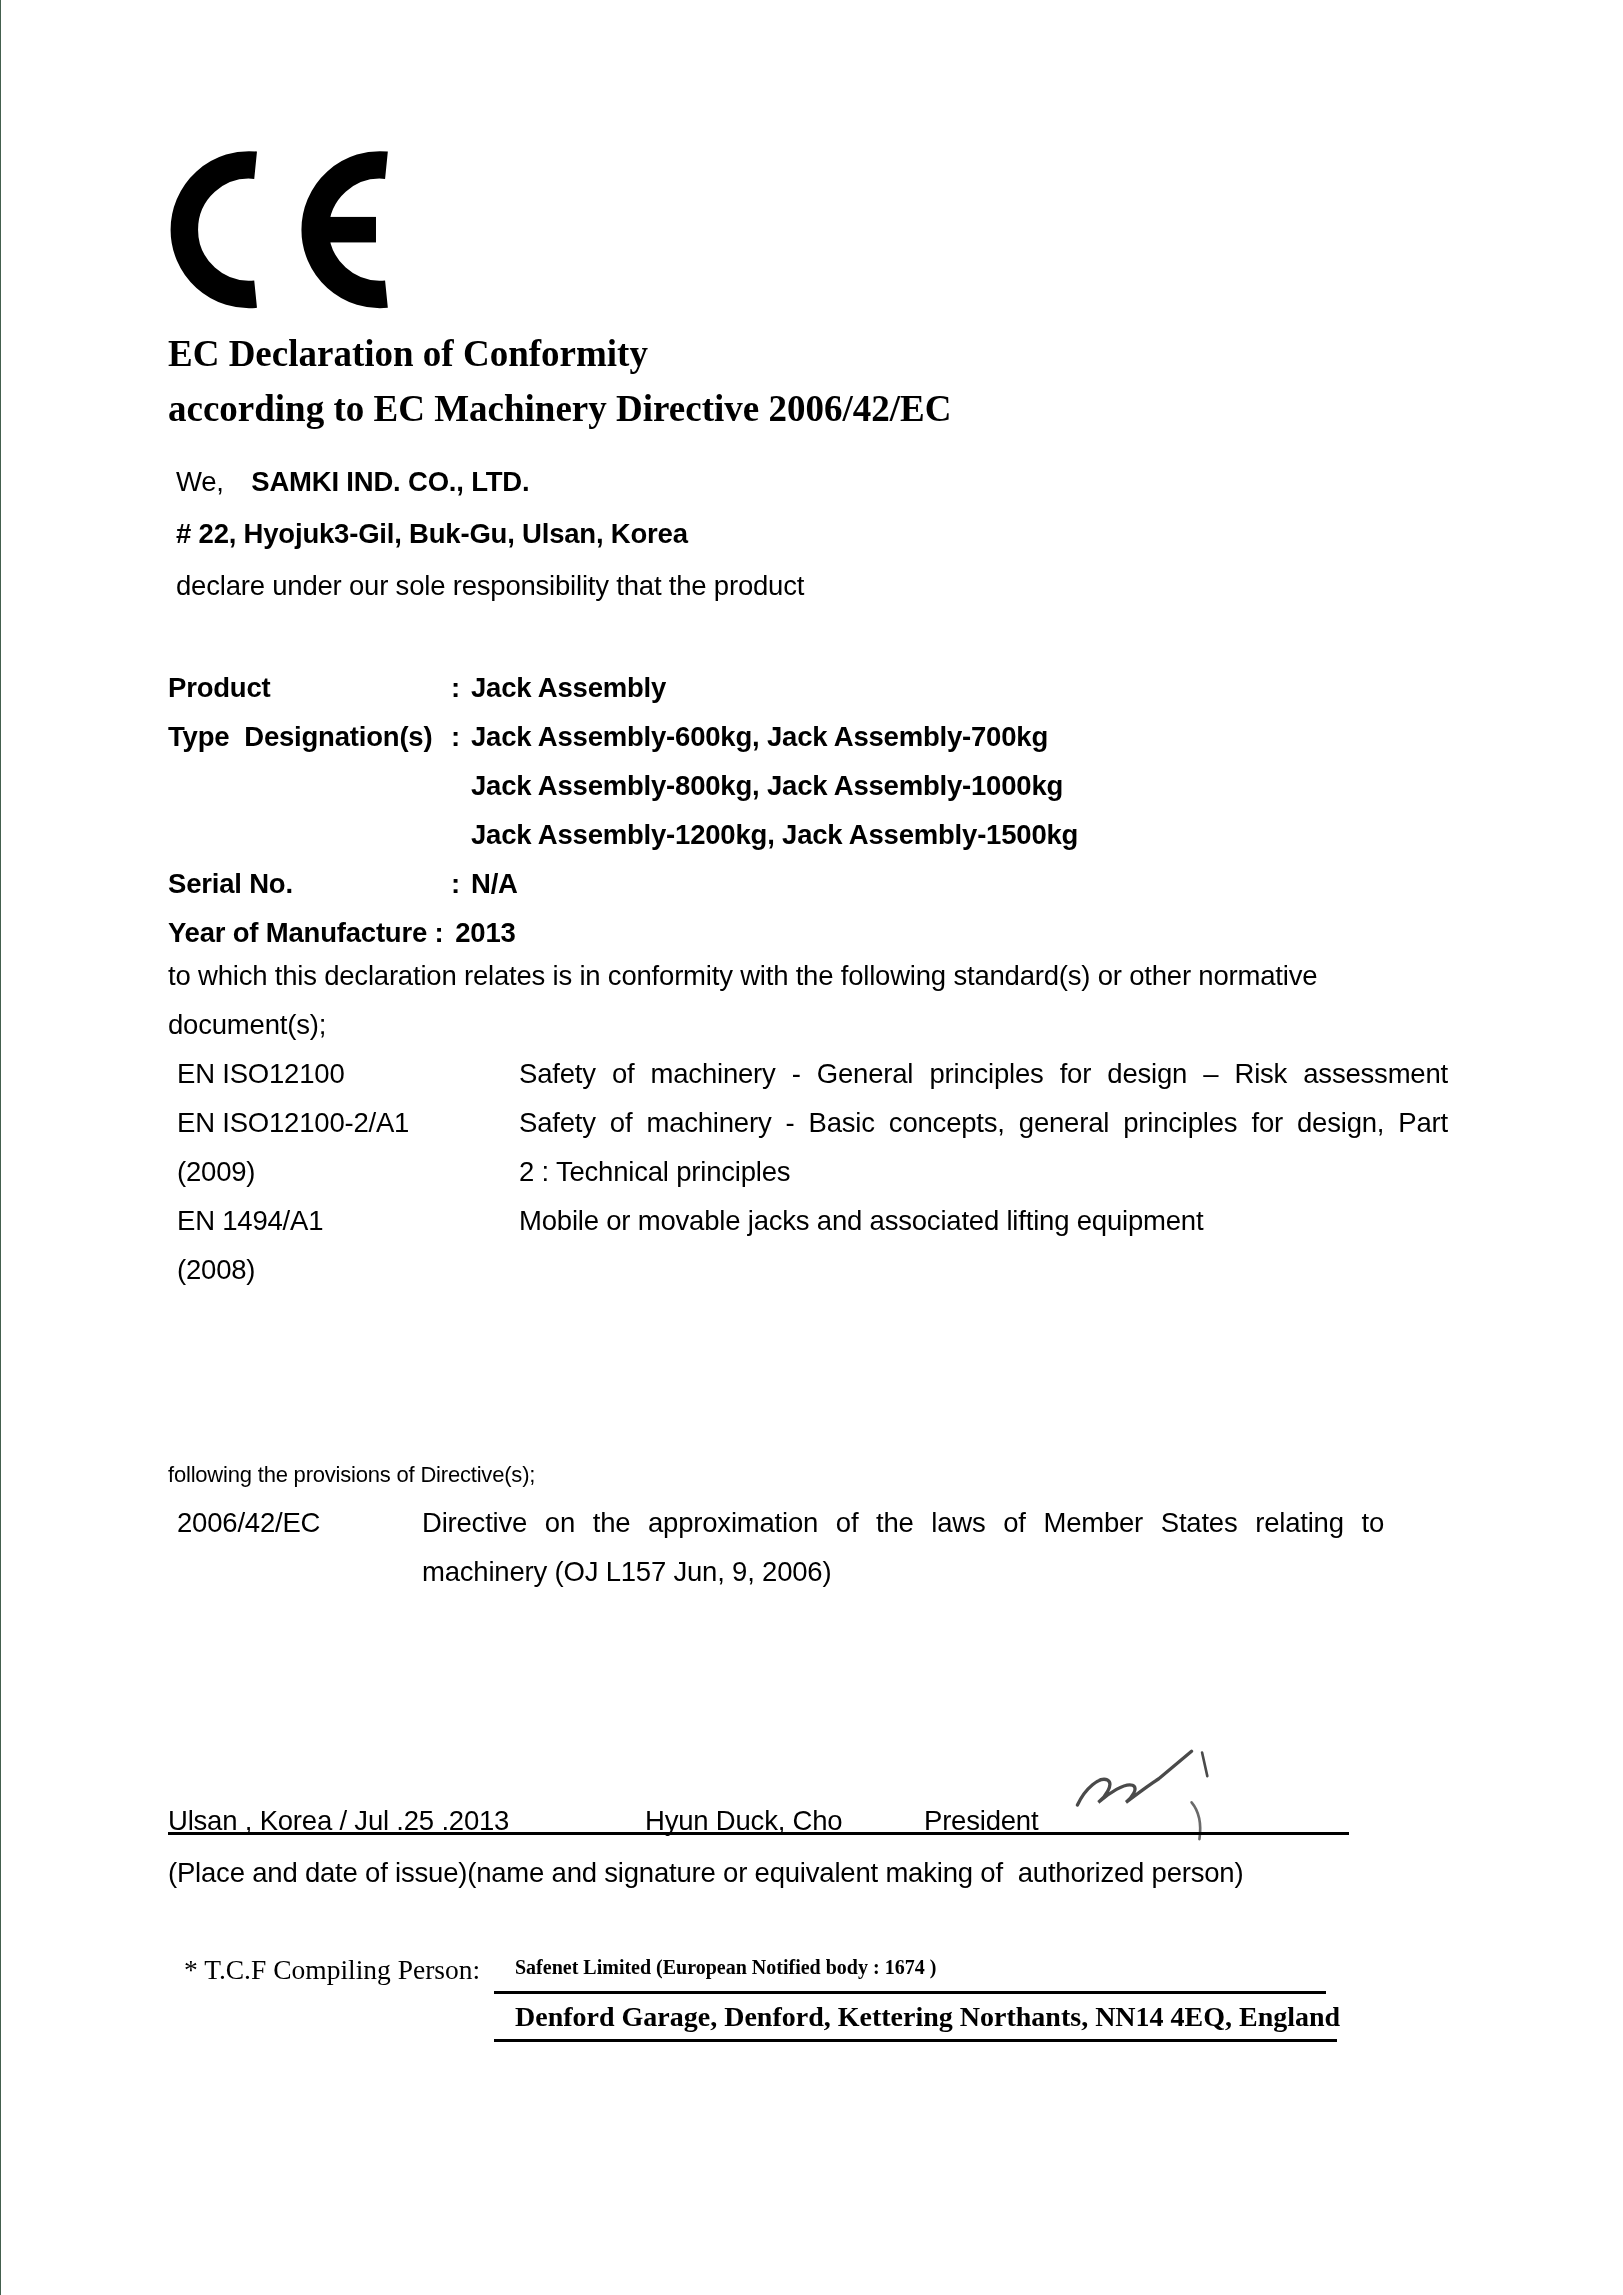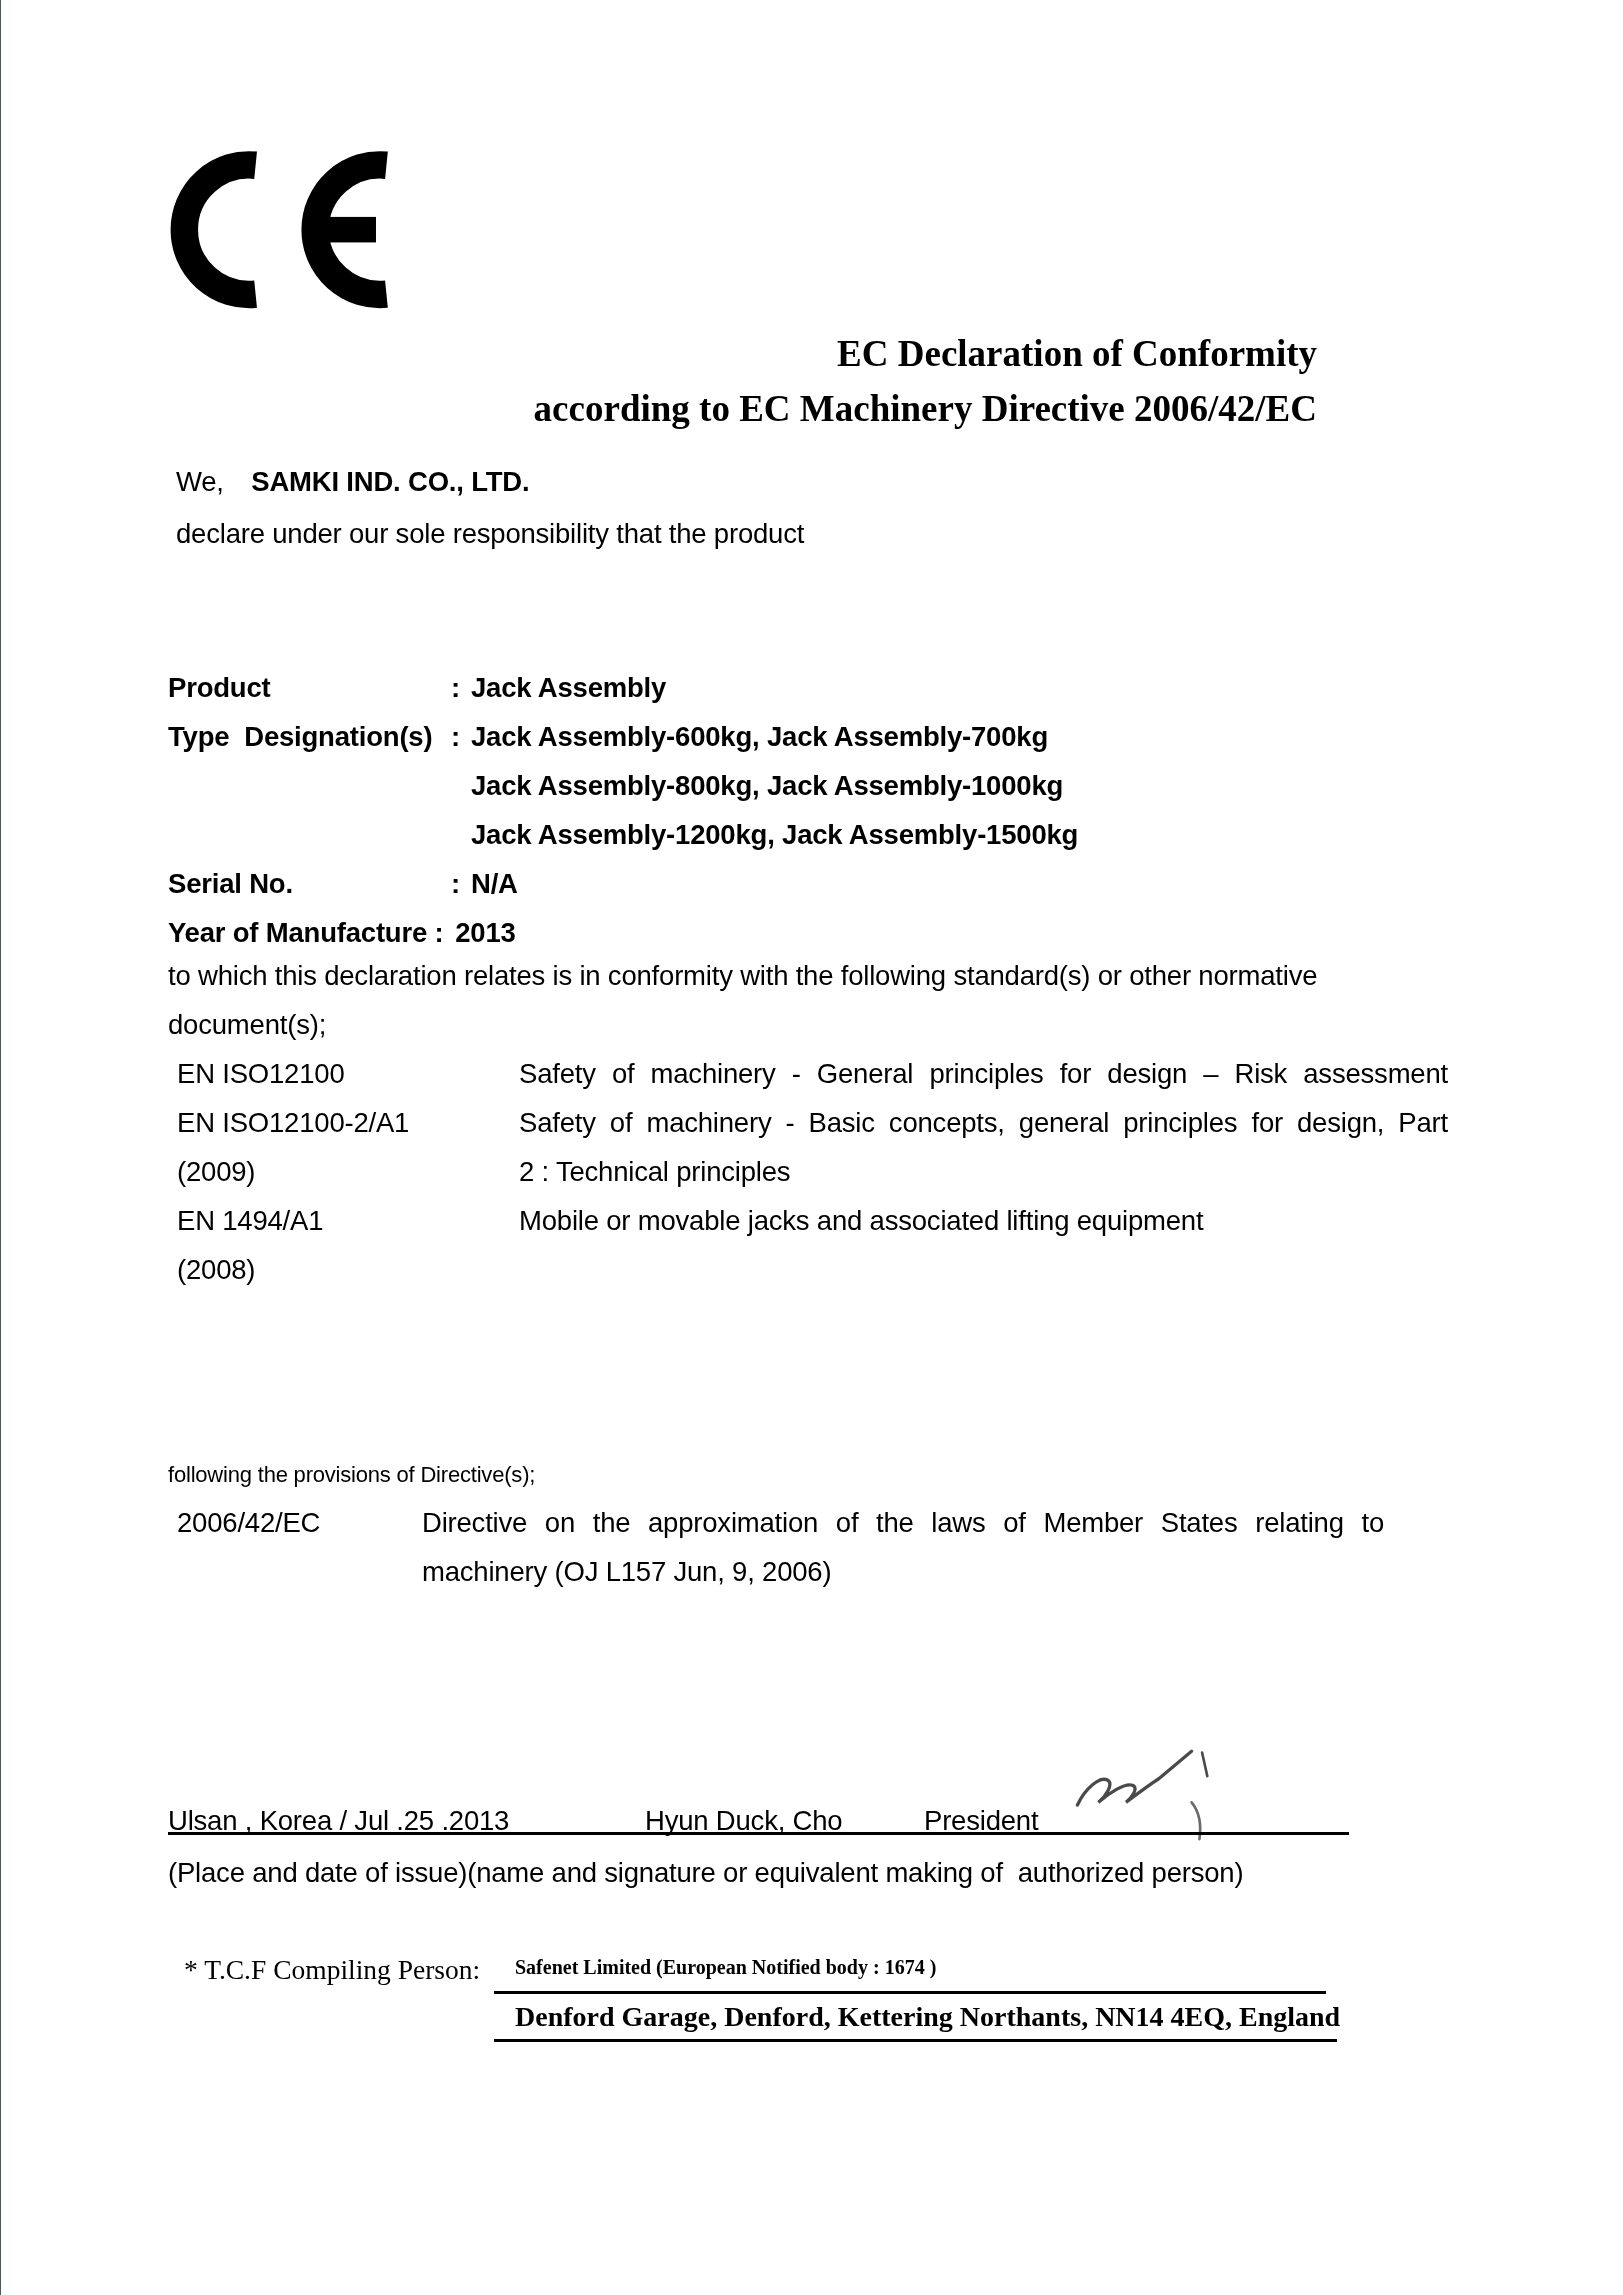--- a/index.html
+++ b/index.html
@@ -21,21 +21,21 @@
   .pre { white-space: pre-wrap; margin-left: 8px; }
   .b { font-weight: bold; }
   .serif { font-family: "Liberation Serif", "DejaVu Serif", serif; margin-left: 16px; }
 
   .ce-logo { position: absolute; left: 164px; top: 148px; width: 229px; height: 165px; }
 
   .title-block {
     position: absolute;
     left: 168px; top: 326px;
     width: 1149px;
-    text-align: right;
+    text-align: left;
     font-family: "Liberation Serif", "DejaVu Serif", serif;
     font-weight: bold;
     font-size: 37px;
     line-height: 55px;
     white-space: nowrap;
   }
 
   .intro-block {
     position: absolute;
     left: 168px; top: 456px;
@@ -133,20 +133,21 @@
 
   <div class="title-block">
     <div>EC Declaration of Conformity</div>
     <div>according to EC Machinery Directive 2006/42/EC</div>
   </div>
 
   <div class="intro-block">
     <div>
       <span class="pre">We,</span><span class="b company pre">SAMKI IND. CO., LTD.</span>
     </div>
+    <div class="b pre"># 22, Hyojuk3-Gil, Buk-Gu, Ulsan, Korea</div>
     <div class="pre">declare under our sole responsibility that the product</div>
   </div>
 
   <div class="product-block">
     <div class="prow">
       <span class="plabel">Product</span><span class="pcolon">:</span><span class="pvalue">Jack Assembly</span>
     </div>
     <div class="prow">
       <span class="plabel">Type  Designation(s)</span><span class="pcolon">:</span><span class="pvalue">Jack Assembly-600kg, Jack Assembly-700kg</span>
     </div>

